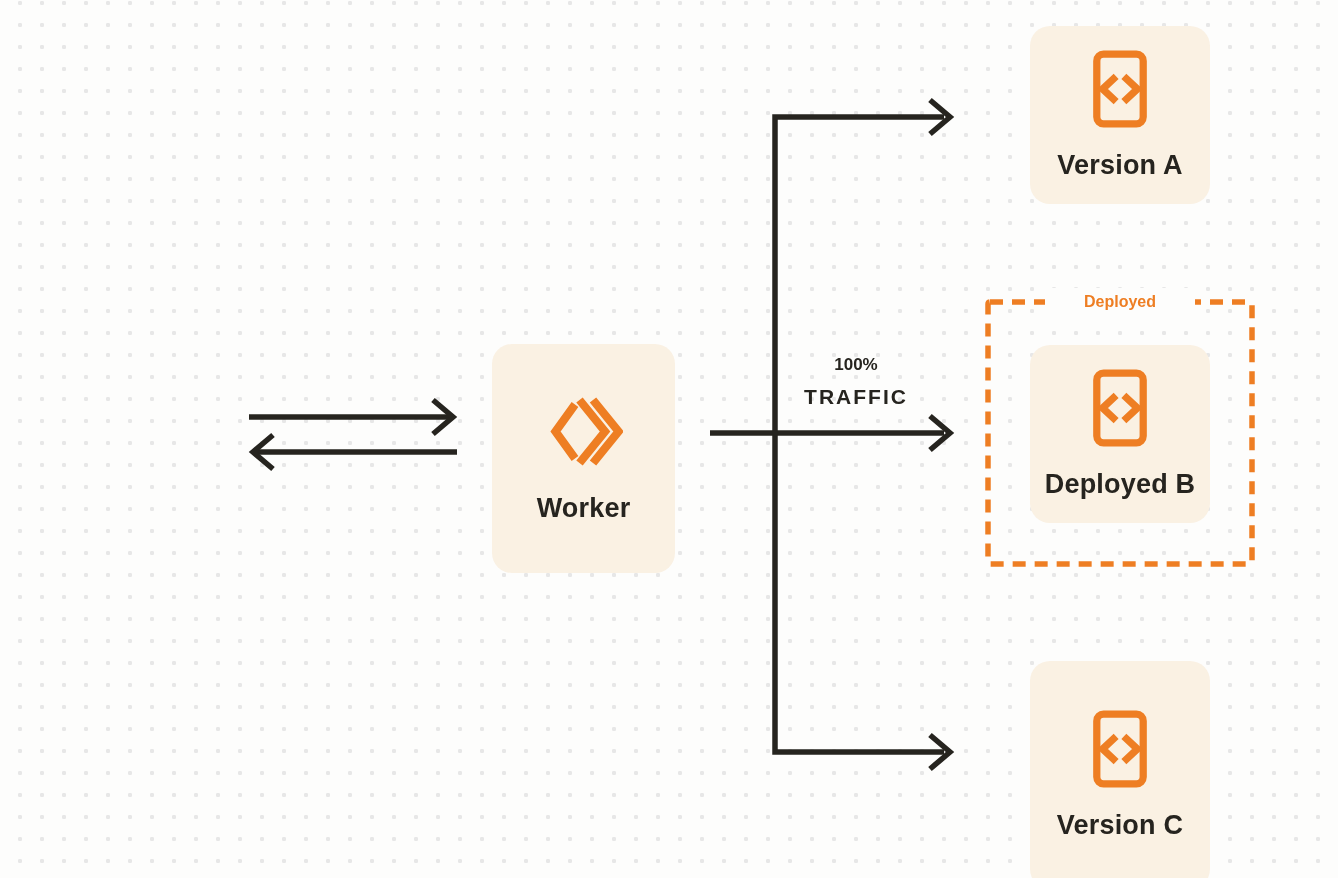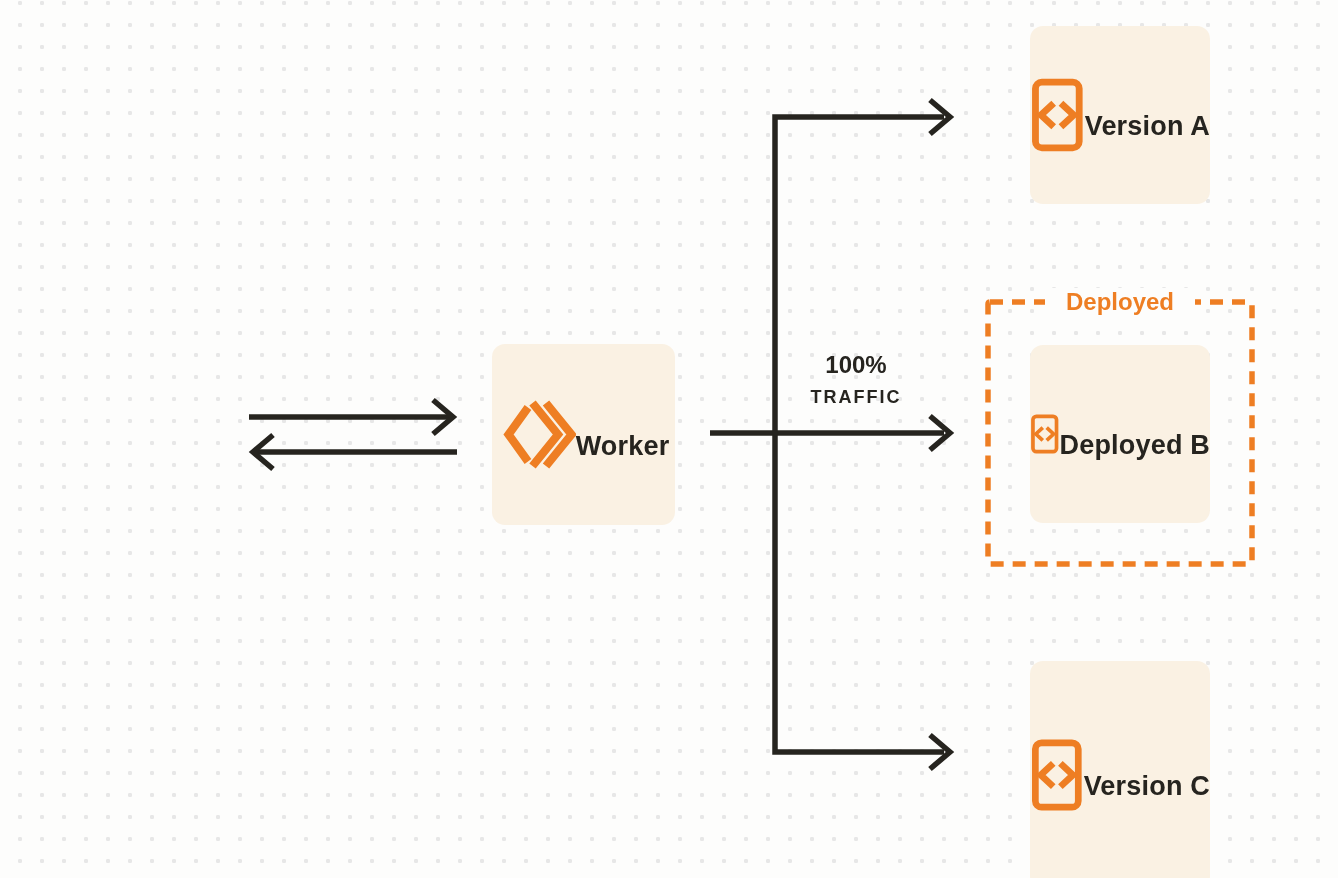--- a/index.html
+++ b/index.html
@@ -14,61 +14,61 @@
     background-position: 9px 14px;
     font-family: "Liberation Sans", sans-serif;
   }
   .overlay { position: absolute; left: 0; top: 0; width: 1338px; height: 878px; }
   .ln { fill: none; stroke: var(--ink, #26241F); stroke-width: 5.5; stroke-linejoin: miter; }
   .dashed { fill: none; stroke: var(--orange, #EE7E23); stroke-width: 5.5; stroke-dasharray: 13 9; }
   .icon-stroke { fill: none; stroke: var(--orange, #EE7E23); stroke-linejoin: miter; }
 
   .node {
     position: absolute;
-    border-radius: 13px;
+    border-radius: 20px;
     display: flex;
-    flex-direction: row;
+    flex-direction: column;
     align-items: center;
     justify-content: center;
   }
   .nlabel {
     font-weight: 700;
     font-size: 27px;
     line-height: 31px;
     color: var(--ink, #26241F);
     letter-spacing: 0.2px;
     white-space: nowrap;
   }
   .client  { left: 30px;  top: 344px; width: 182px; height: 181px; background: var(--client-bg, #F6F6F8); }
-  .worker  { left: 492px; top: 344px; width: 183px; height: 181px; background: var(--cream, #FAF1E3); }
+  .worker  { left: 492px; top: 344px; width: 183px; height: 229px; background: var(--cream, #FAF1E3); }
   .worker .nlabel { margin-top: 24px; }
   .version { width: 180px; height: 178px; background: var(--cream, #FAF1E3); }
   .version .nlabel { margin-top: 22px; }
   .va { left: 1030px; top: 26px; }
   .vb { left: 1030px; top: 345px; }
   .vc { left: 1030px; top: 661px; height: 228px; }
 
   .worker-icon { width: 78px; height: 75px; }
   .code-icon   { width: 58px; height: 78px; }
 
   .traffic {
     position: absolute;
     left: 770px; top: 350px; width: 172px;
     text-align: center;
     font-weight: 700;
     color: var(--ink, #26241F);
   }
-  .traffic .pct { font-size: 24px; line-height: 30px; }
-  .traffic .tr2 { font-size: 18px; line-height: 34px; letter-spacing: 2px; }
+  .traffic .pct { font-size: 17px; line-height: 30px; }
+  .traffic .tr2 { font-size: 21px; line-height: 34px; letter-spacing: 2px; }
 
   .deployed-label {
     position: absolute;
     left: 1045px; top: 288px; width: 150px;
     text-align: center;
-    font-size: 24px; line-height: 28px;
+    font-size: 16px; line-height: 28px;
     font-weight: 700;
     color: var(--orange, #EE7E23);
     background: var(--page-bg, #FDFDFC);
     white-space: nowrap;
   }
 </style>
 </head>
 <body>
 
 <div class="canvas">

